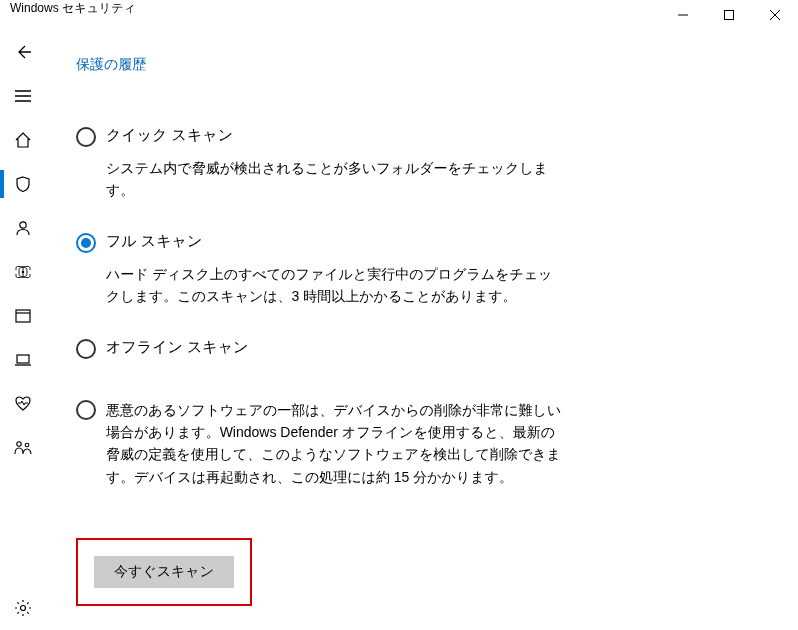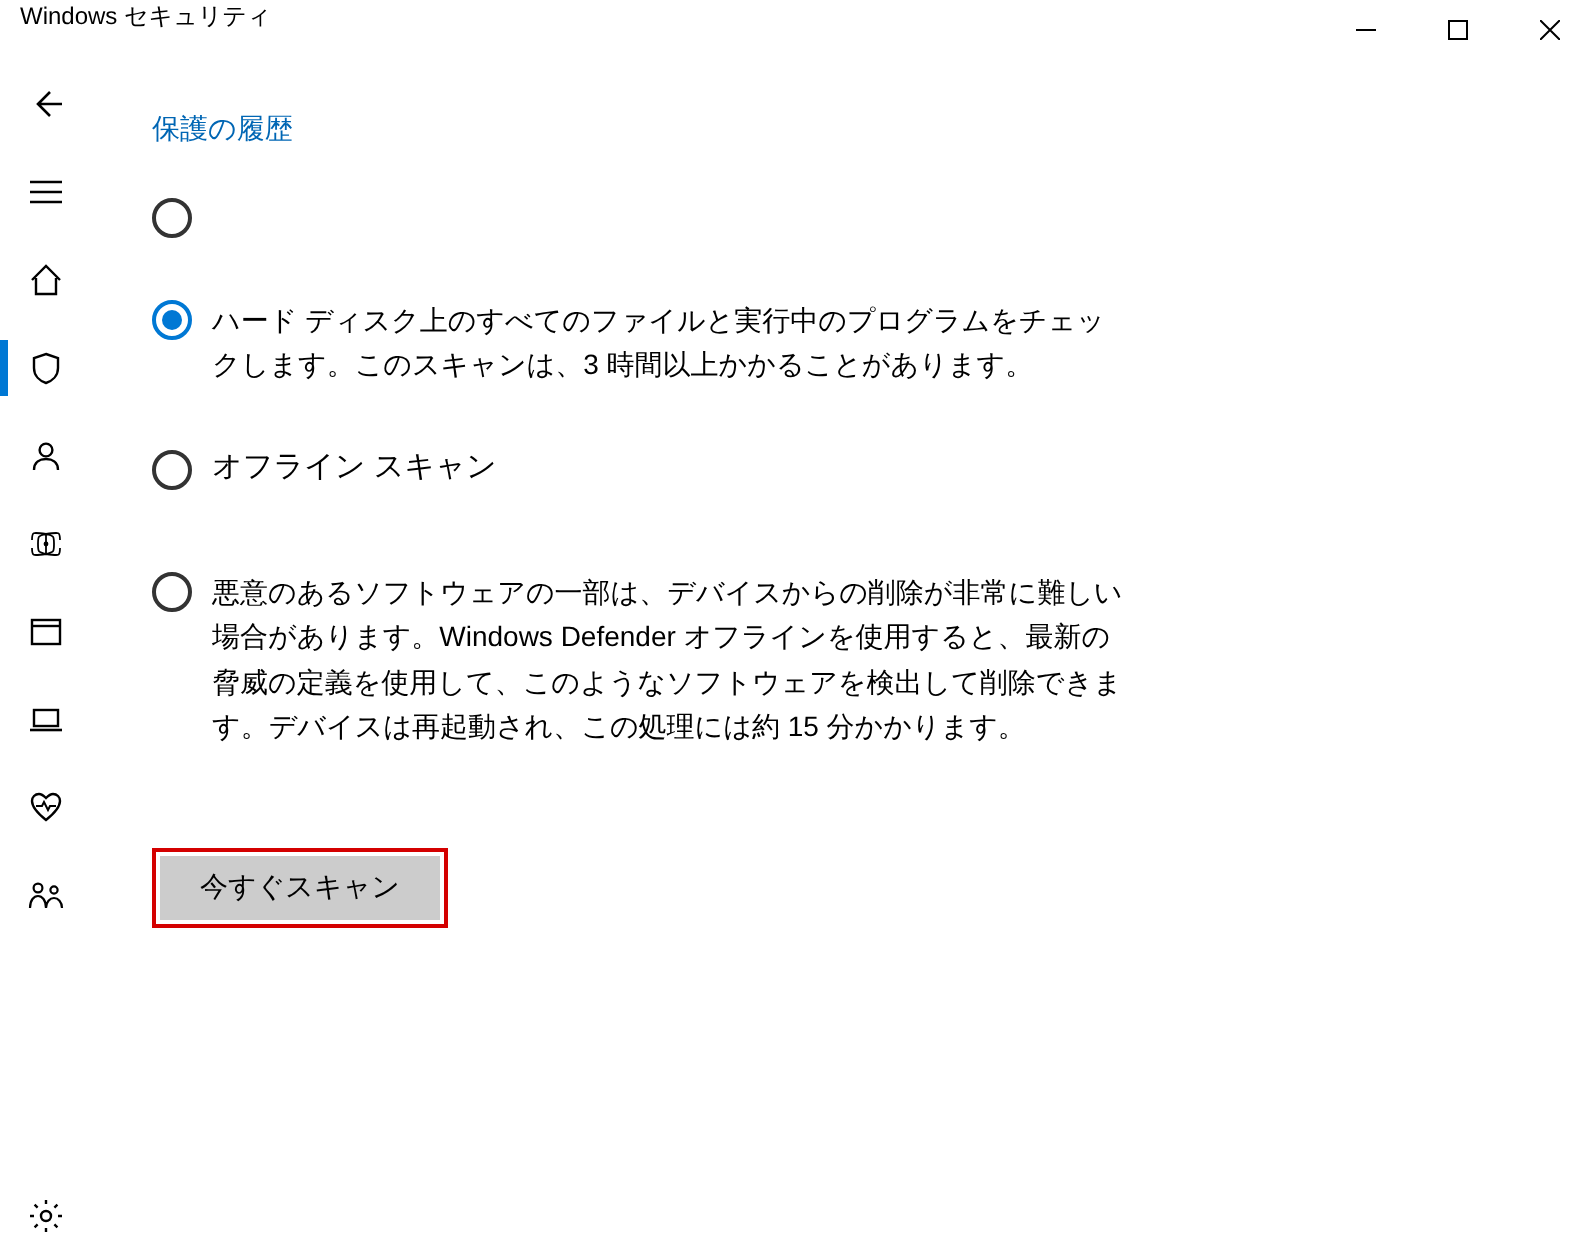--- a/index.html
+++ b/index.html
@@ -64,21 +64,21 @@
       right: 0;
       top: 30px;
       bottom: 0;
       padding: 0 30px 20px 30px;
       overflow-y: auto;
     }
     .link-row {
       color: #0066b4;
       font-size: 14px;
       margin-top: 26px;
-      margin-bottom: 24px;
+      margin-bottom: 52px;
       cursor: pointer;
     }
     .option {
       display: flex;
       align-items: flex-start;
       margin-bottom: 30px;
     }
     .radio {
       width: 20px;
       height: 20px;
@@ -118,21 +118,21 @@
       background: #cccccc;
       color: #000;
       font-size: 14px;
       border: none;
       cursor: pointer;
       margin-top: 20px;
     }
     .scan-btn-wrap {
       border: 2px solid #d40000;
       display: inline-block;
-      padding: 2px;
+      padding: 16px;
       margin-top: 20px;
     }
     .scan-btn-wrap .scan-btn { margin-top: 0; }
     svg { display: block; }
   </style>
 </head>
 <body>
 
 <div class="titlebar">
   <span class="titlebar-title">Windows セキュリティ</span>
@@ -220,25 +220,30 @@
         <path d="M9 1 V3 M9 15 V17 M1 9 H3 M15 9 H17 M3.3 3.3 L4.8 4.8 M13.2 13.2 L14.7 14.7 M3.3 14.7 L4.8 13.2 M13.2 4.8 L14.7 3.3" stroke="#000" stroke-width="1.2"></path>
       </svg>
   </div>
 </div>
 
 <div class="content">
   <div class="link-row">保護の履歴</div>
 
   <div class="option">
     <div class="radio"></div>
+    <div class="option-body">
+      <div class="option-title">クイック スキャン</div>
+      <div class="option-desc">システム内で脅威が検出されることが多いフォルダーをチェックします。</div>
+    </div>
   </div>
 
   <div class="option">
     <div class="radio checked"></div>
     <div class="option-body">
+      <div class="option-title">フル スキャン</div>
       <div class="option-desc">ハード ディスク上のすべてのファイルと実行中のプログラムをチェックします。このスキャンは、3 時間以上かかることがあります。</div>
     </div>
   </div>
 
   <div class="option">
     <div class="radio"></div>
     <div class="option-body">
       <div class="option-title">オフライン スキャン</div>
     </div>
   </div>

